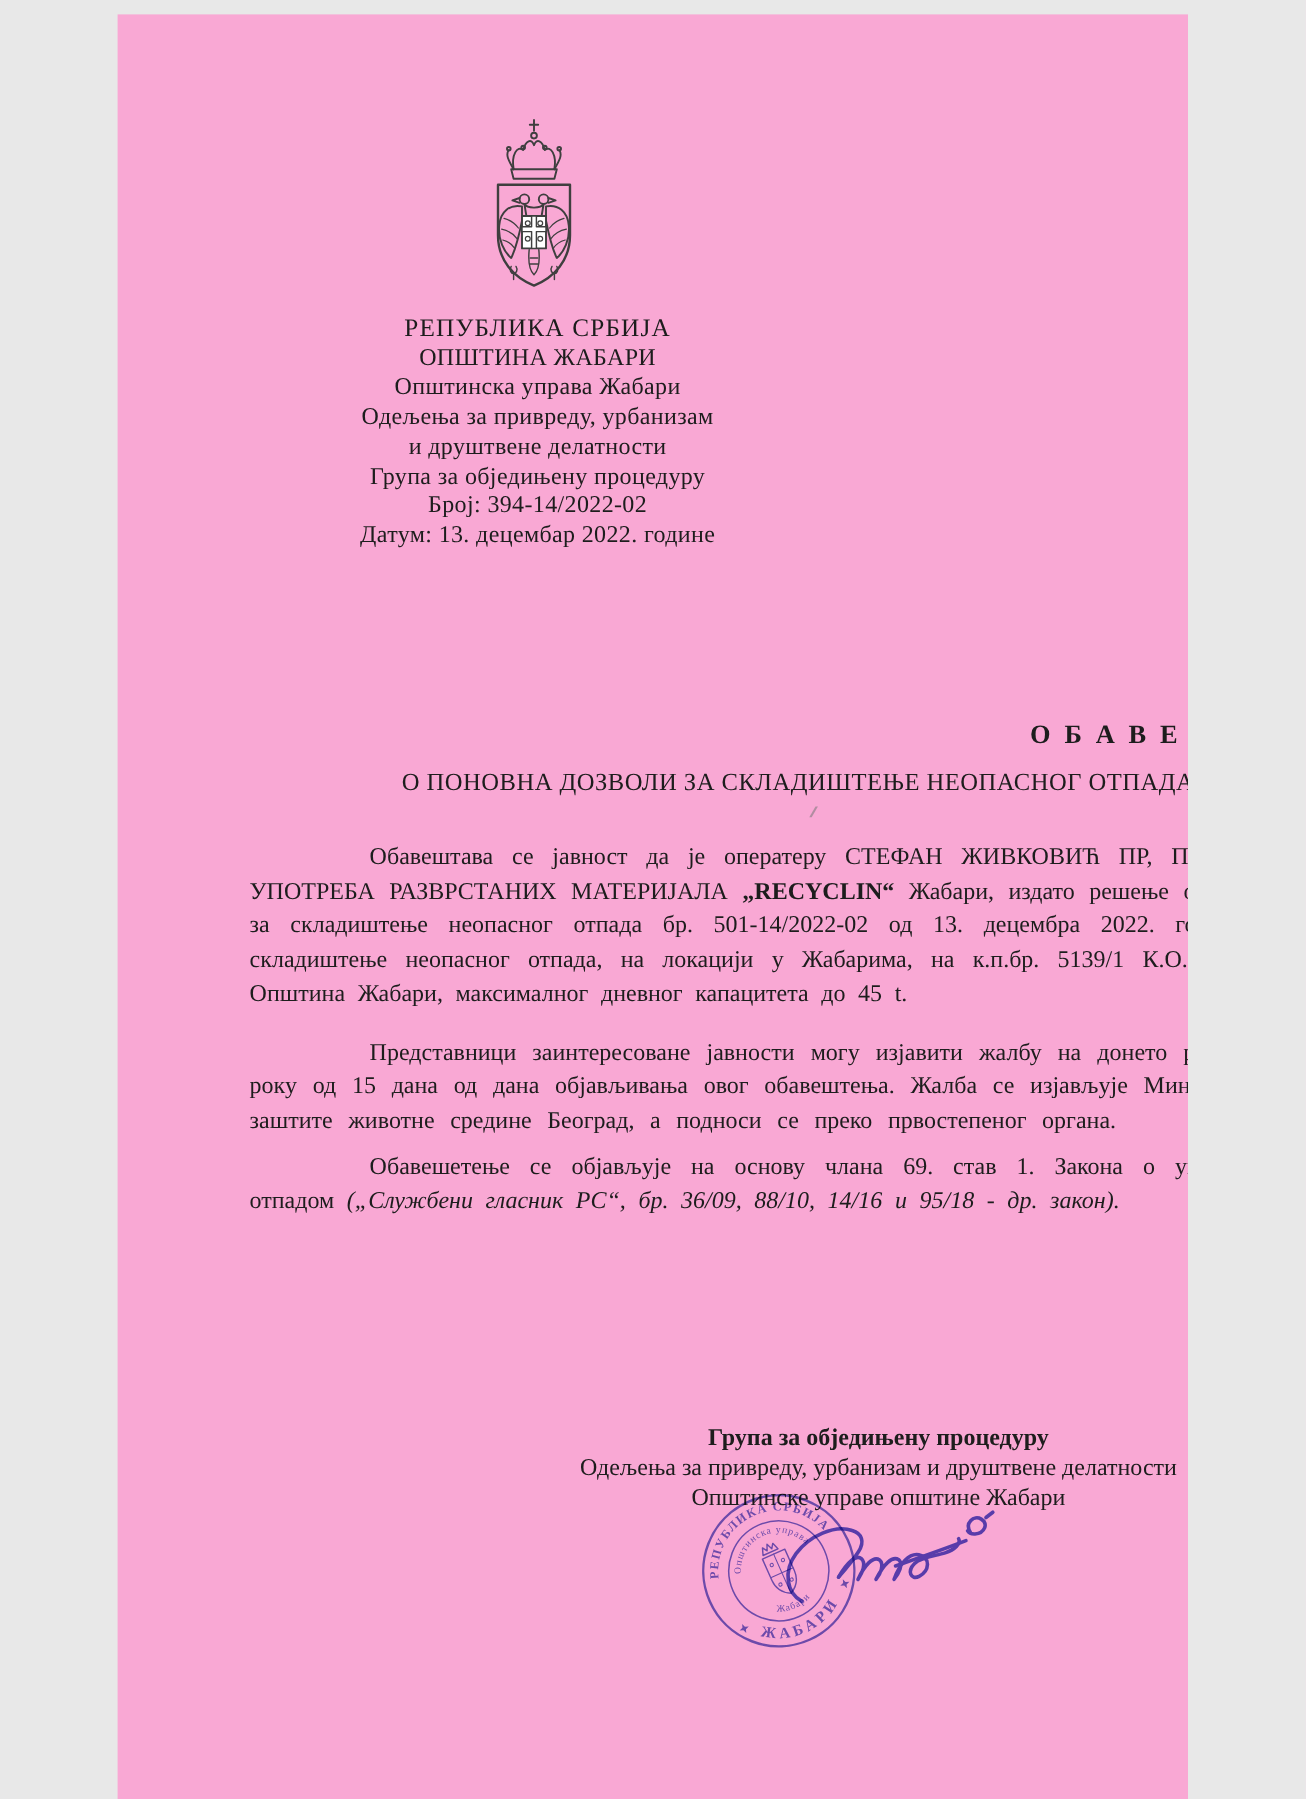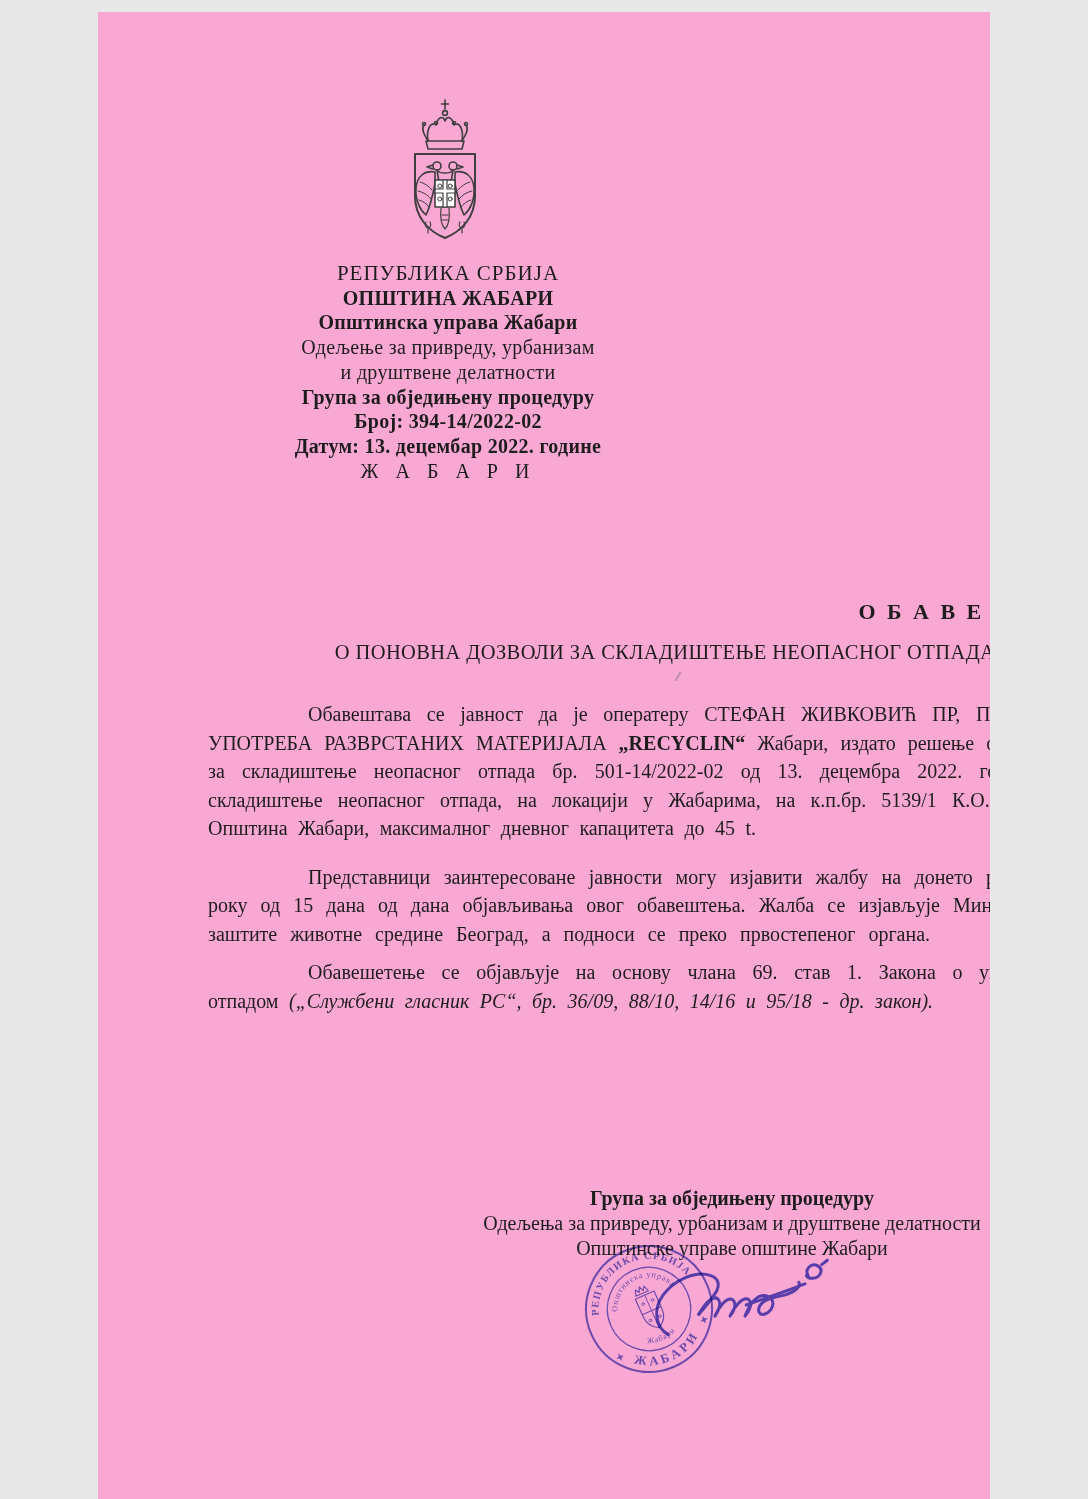--- a/index.html
+++ b/index.html
@@ -16,21 +16,21 @@
   
   .emblem{position:absolute;left:303px;top:84px;color:var(--emblem-ink,#3f3f3f);}
 
   
   .letterhead{
     position:absolute;left:100px;top:249px;width:500px;
     text-align:center;font-size:20px;line-height:24.7px;
     letter-spacing:.3px;
   }
   .letterhead .country{font-size:21px;letter-spacing:1px;}
-  .letterhead .bold{font-weight:bold;}
+  .letterhead .bold{font-weight:normal;}
   .letterhead .place{letter-spacing:6px;}
 
   
   .title-block{position:absolute;left:110px;top:586px;width:868px;text-align:center;}
   .doc-title{
     margin:0;font-size:22px;font-weight:bold;letter-spacing:3px;
     transform:translateX(56px);line-height:28px;text-align:right;
   }
   .doc-subtitle{
     margin:13px 0 0 0;font-size:20.5px;font-weight:normal;letter-spacing:.4px;
@@ -114,26 +114,25 @@
     <path d="M40 112 C39 122 40 129 44 133 C48 129 49 122 48 112 M41 119 h6 M40.5 124 h7" stroke-width="1.2"></path>
 
     <path d="M25 126 c-2 3 0 6 2 6 c2 0 4 -3 2 -6 M27 132 v5" stroke-width="1.2"></path>
     <path d="M63 126 c2 3 0 6 -2 6 c-2 0 -4 -3 -2 -6 M61 132 v5" stroke-width="1.2"></path>
   </svg>
 
   <header class="letterhead">
     <div class="country">РЕПУБЛИКА СРБИЈА</div>
     <div class="bold">ОПШТИНА ЖАБАРИ</div>
     <div class="bold">Општинска управа Жабари</div>
-    <div>Одељење за привреду, урбанизам</div>
+    <div>Одељења за привреду, урбанизам</div>
     <div>и друштвене делатности</div>
     <div class="bold">Група за обједињену процедуру</div>
     <div class="bold">Број: 394-14/2022-02</div>
     <div class="bold">Датум: 13. децембар 2022. године</div>
-    <div class="place">Ж А Б А Р И</div>
   </header>
 
   <div class="title-block">
     <h1 class="doc-title">О Б А В Е Ш Т Е Њ Е</h1>
     <h2 class="doc-subtitle">О ПОНОВНА ДОЗВОЛИ ЗА СКЛАДИШТЕЊЕ НЕОПАСНОГ ОТПАДА</h2>
   </div>
   <span class="artifact"></span>
 
   <main class="body-text">
     <p class="p1"><span>Обавештава се јавност да је оператеру СТЕФАН ЖИВКОВИЋ ПР, ПОНОВНА УПОТРЕБА РАЗВРСТАНИХ МАТЕРИЈАЛА </span><span class="bold">„RECYCLIN“</span><span> Жабари, издато решење о дозволи за складиштење неопасног отпада бр. 501-14/2022-02 од 13. децембра 2022. године, за складиштење неопасног отпада, на локацији у Жабарима, на к.п.бр. 5139/1 К.О. Жабари, Општина Жабари, максималног дневног капацитета до 45 t.</span></p>

